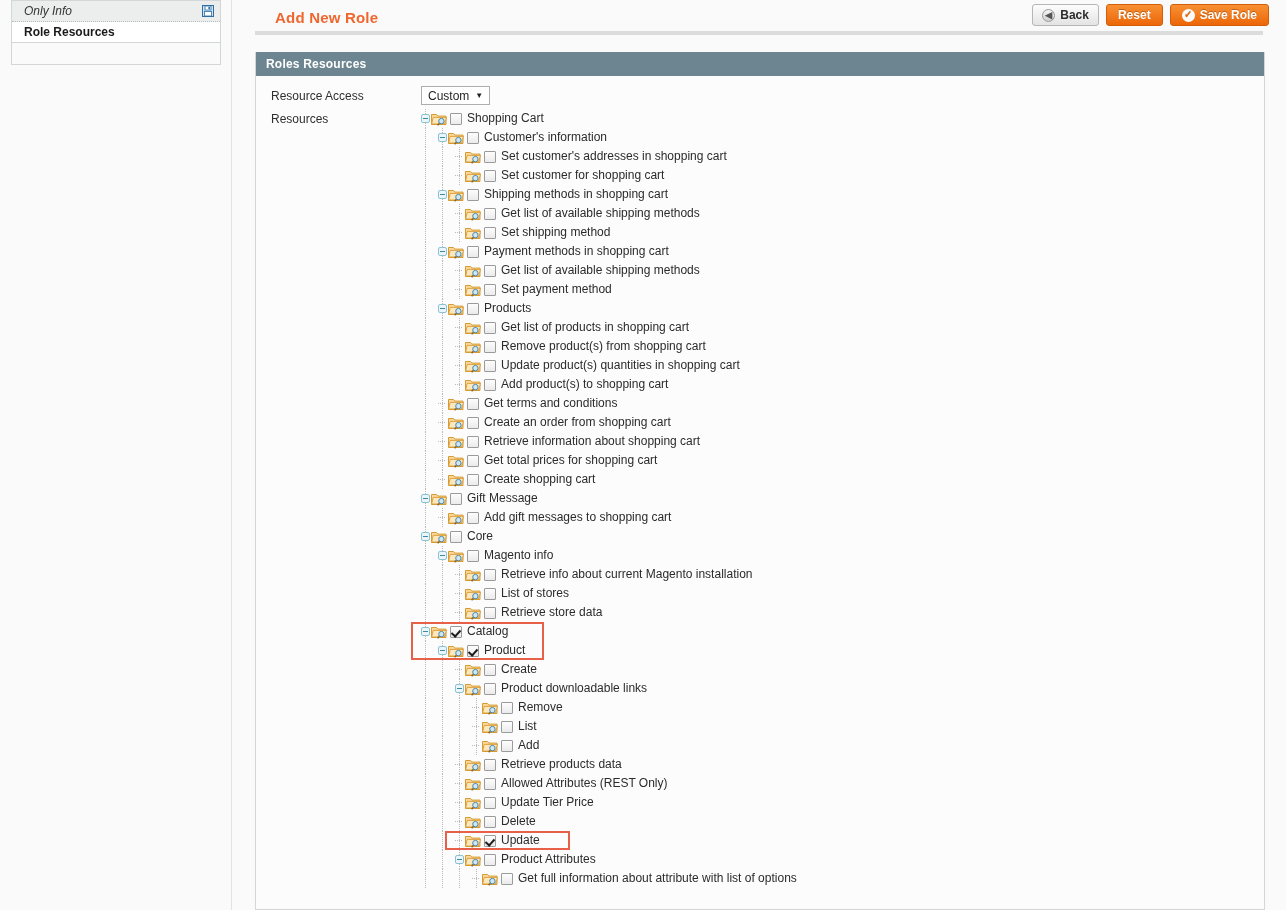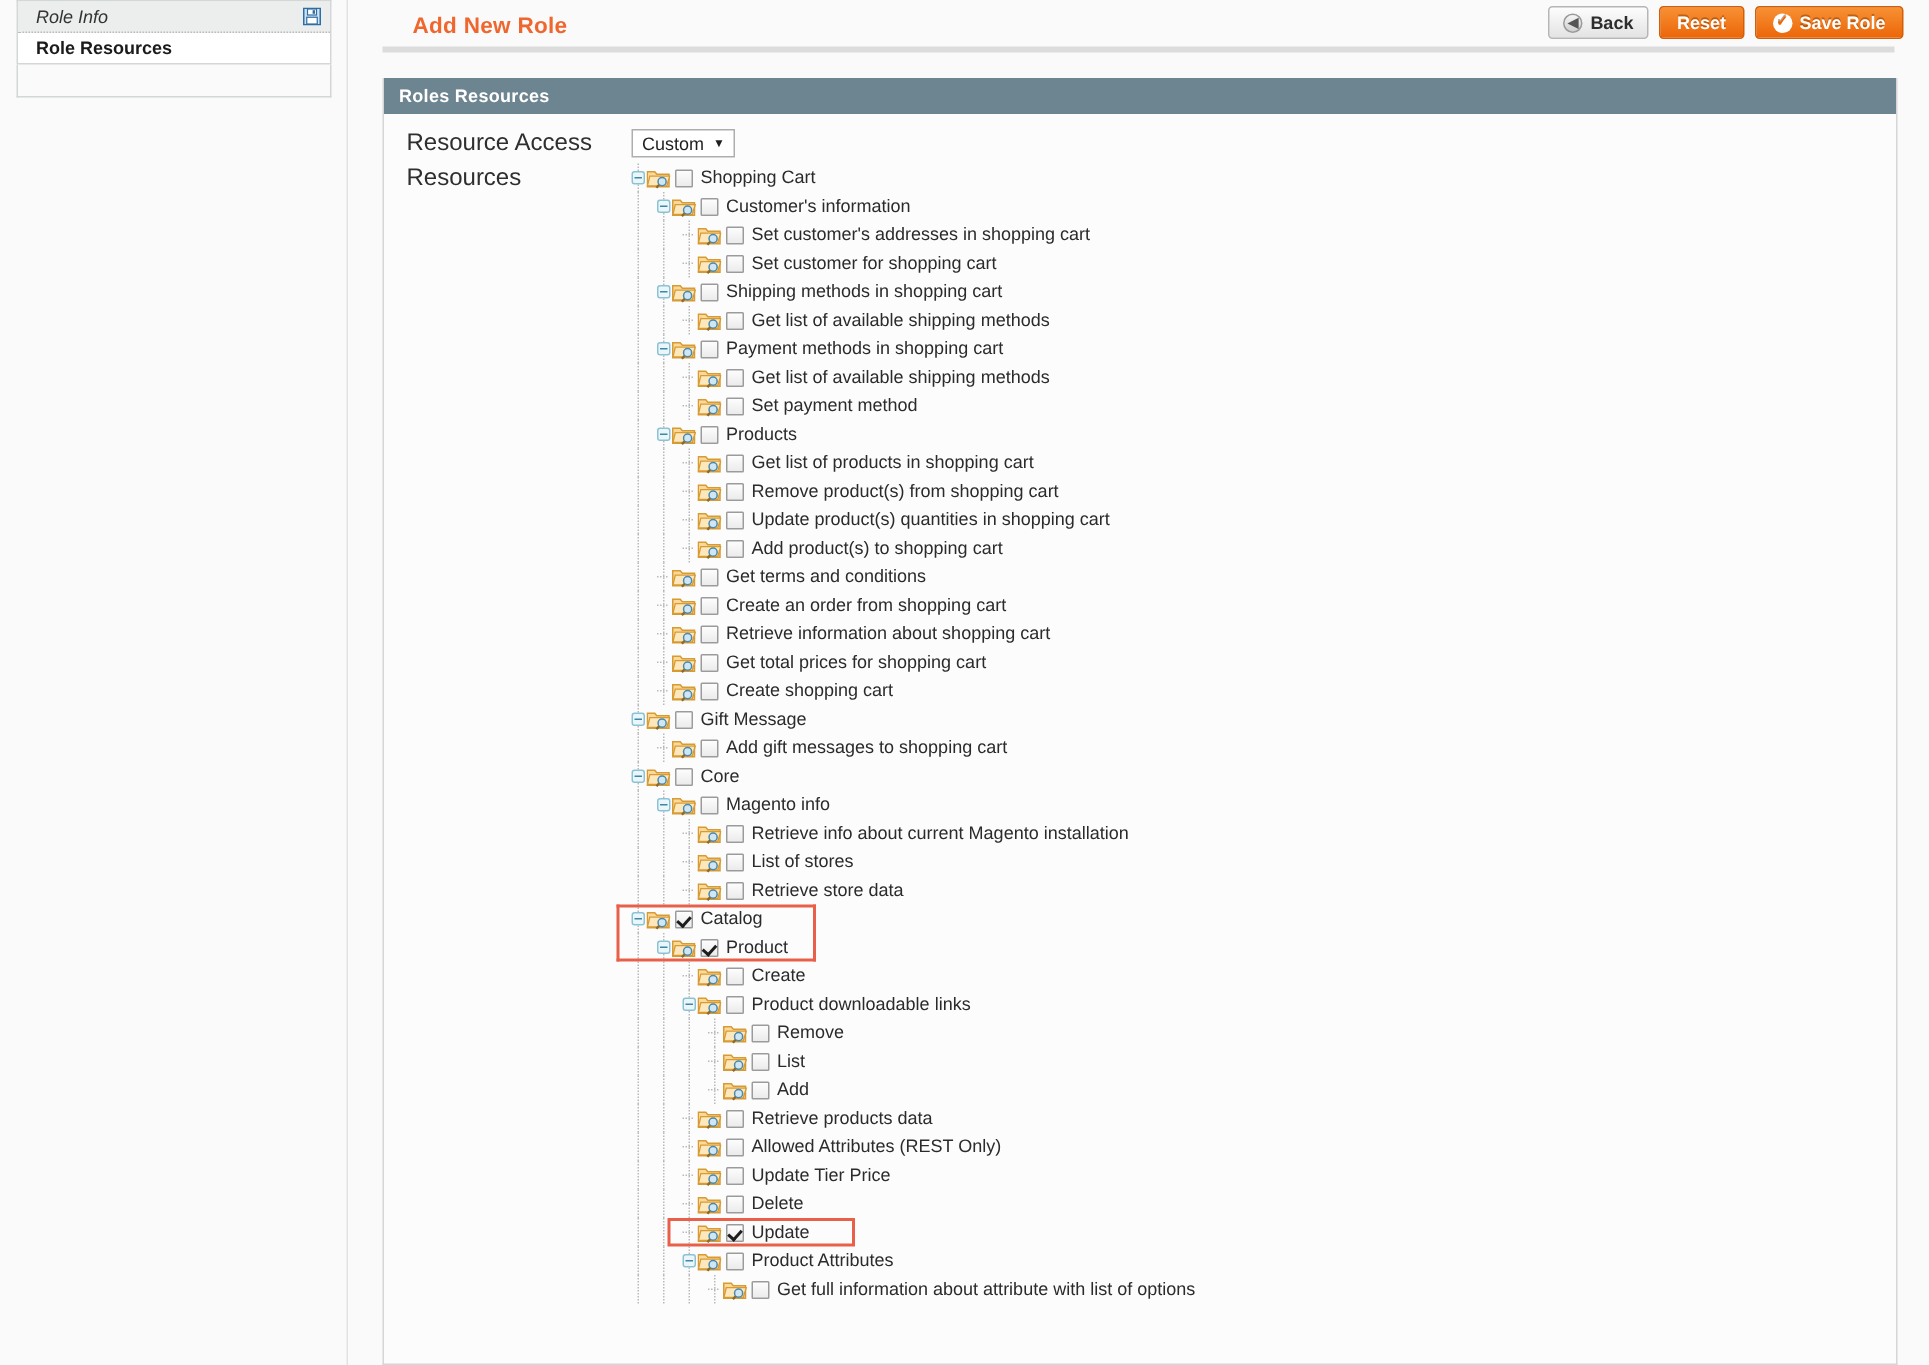--- a/index.html
+++ b/index.html
@@ -163,21 +163,21 @@
     position: relative;
   }
   .field-row {
     display: flex;
     align-items: flex-start;
     margin-bottom: 3px;
   }
   .field-label {
     width: 165px;
     padding-left: 15px;
-    font-size: 16px;
+    font-size: 12px;
     color: #2f2f2f;
     line-height: 20px;
   }
   .select-box {
     display: inline-flex;
     align-items: center;
     gap: 6px;
     border: 1px solid #aeaeae;
     background: #fff;
     height: 19px;
@@ -276,21 +276,21 @@
     line-height: 19px;
   }
 </style>
 </head>
 <body>
 
 <div id="sidebar">
   <div id="sidebar-box">
 
     <div class="side-item active">
-      <span class="lbl">Role Info</span>
+      <span class="lbl">Only Info</span>
       <span class="disk-icon">
         <svg width="12" height="12" viewBox="0 0 12 12">
           <rect x="0.5" y="0.5" width="11" height="11" fill="#cfe3f2" stroke="#2f6ea5"></rect>
           <rect x="3" y="1" width="6" height="4" fill="#ffffff" stroke="#2f6ea5" stroke-width="0.8"></rect>
           <rect x="6.4" y="1.8" width="1.6" height="2.4" fill="#2f6ea5"></rect>
           <rect x="2.5" y="6.5" width="7" height="4.5" fill="#ffffff" stroke="#2f6ea5" stroke-width="0.8"></rect>
         </svg>
       </span>
     </div>
 
@@ -451,20 +451,40 @@
                   <line x1="8.4" y1="11.2" x2="6.6" y2="13.2" stroke="#8a6a2f" stroke-width="1.6"></line>
                 </svg>
               </span>
               <span class="cbox"></span>
               <span class="node-label">Get list of available shipping methods</span>
             </div>
             <div class="node">
               <div class="guides">
                 <div class="guide" style="left: 4px;"></div>
                 <div class="guide" style="left: 21px;"></div>
+                <div class="guide" style="left: 38px;"></div>
+              </div>
+              <div style="width: 34px; flex: 0 0 auto;"></div>
+              <div class="elbow"></div>
+              <div style="width: 2px; flex: 0 0 auto;"></div>
+              <span class="folder">
+                <svg width="16" height="14" viewBox="0 0 16 14">
+                  <path d="M0.5 2.5h5l1.4 1.6h8.1v8.4H0.5z" fill="#fcd89a" stroke="#d79b34" stroke-width="1"></path>
+                  <path d="M2.2 5.4h13.3l-2 6.6H0.6z" fill="#fde8bd" stroke="#d79b34" stroke-width="0.9"></path>
+                  <circle cx="10.4" cy="9.1" r="2.7" fill="#cfe6f4" stroke="#4a88ad" stroke-width="1"></circle>
+                  <line x1="8.4" y1="11.2" x2="6.6" y2="13.2" stroke="#8a6a2f" stroke-width="1.6"></line>
+                </svg>
+              </span>
+              <span class="cbox"></span>
+              <span class="node-label">Set shipping method</span>
+            </div>
+            <div class="node">
+              <div class="guides">
+                <div class="guide" style="left: 4px;"></div>
+                <div class="guide" style="left: 21px;"></div>
               </div>
               <div style="width: 17px; flex: 0 0 auto;"></div>
               <div class="toggler"></div>
               <span class="folder">
                 <svg width="16" height="14" viewBox="0 0 16 14">
                   <path d="M0.5 2.5h5l1.4 1.6h8.1v8.4H0.5z" fill="#fcd89a" stroke="#d79b34" stroke-width="1"></path>
                   <path d="M2.2 5.4h13.3l-2 6.6H0.6z" fill="#fde8bd" stroke="#d79b34" stroke-width="0.9"></path>
                   <circle cx="10.4" cy="9.1" r="2.7" fill="#cfe6f4" stroke="#4a88ad" stroke-width="1"></circle>
                   <line x1="8.4" y1="11.2" x2="6.6" y2="13.2" stroke="#8a6a2f" stroke-width="1.6"></line>
                 </svg>

